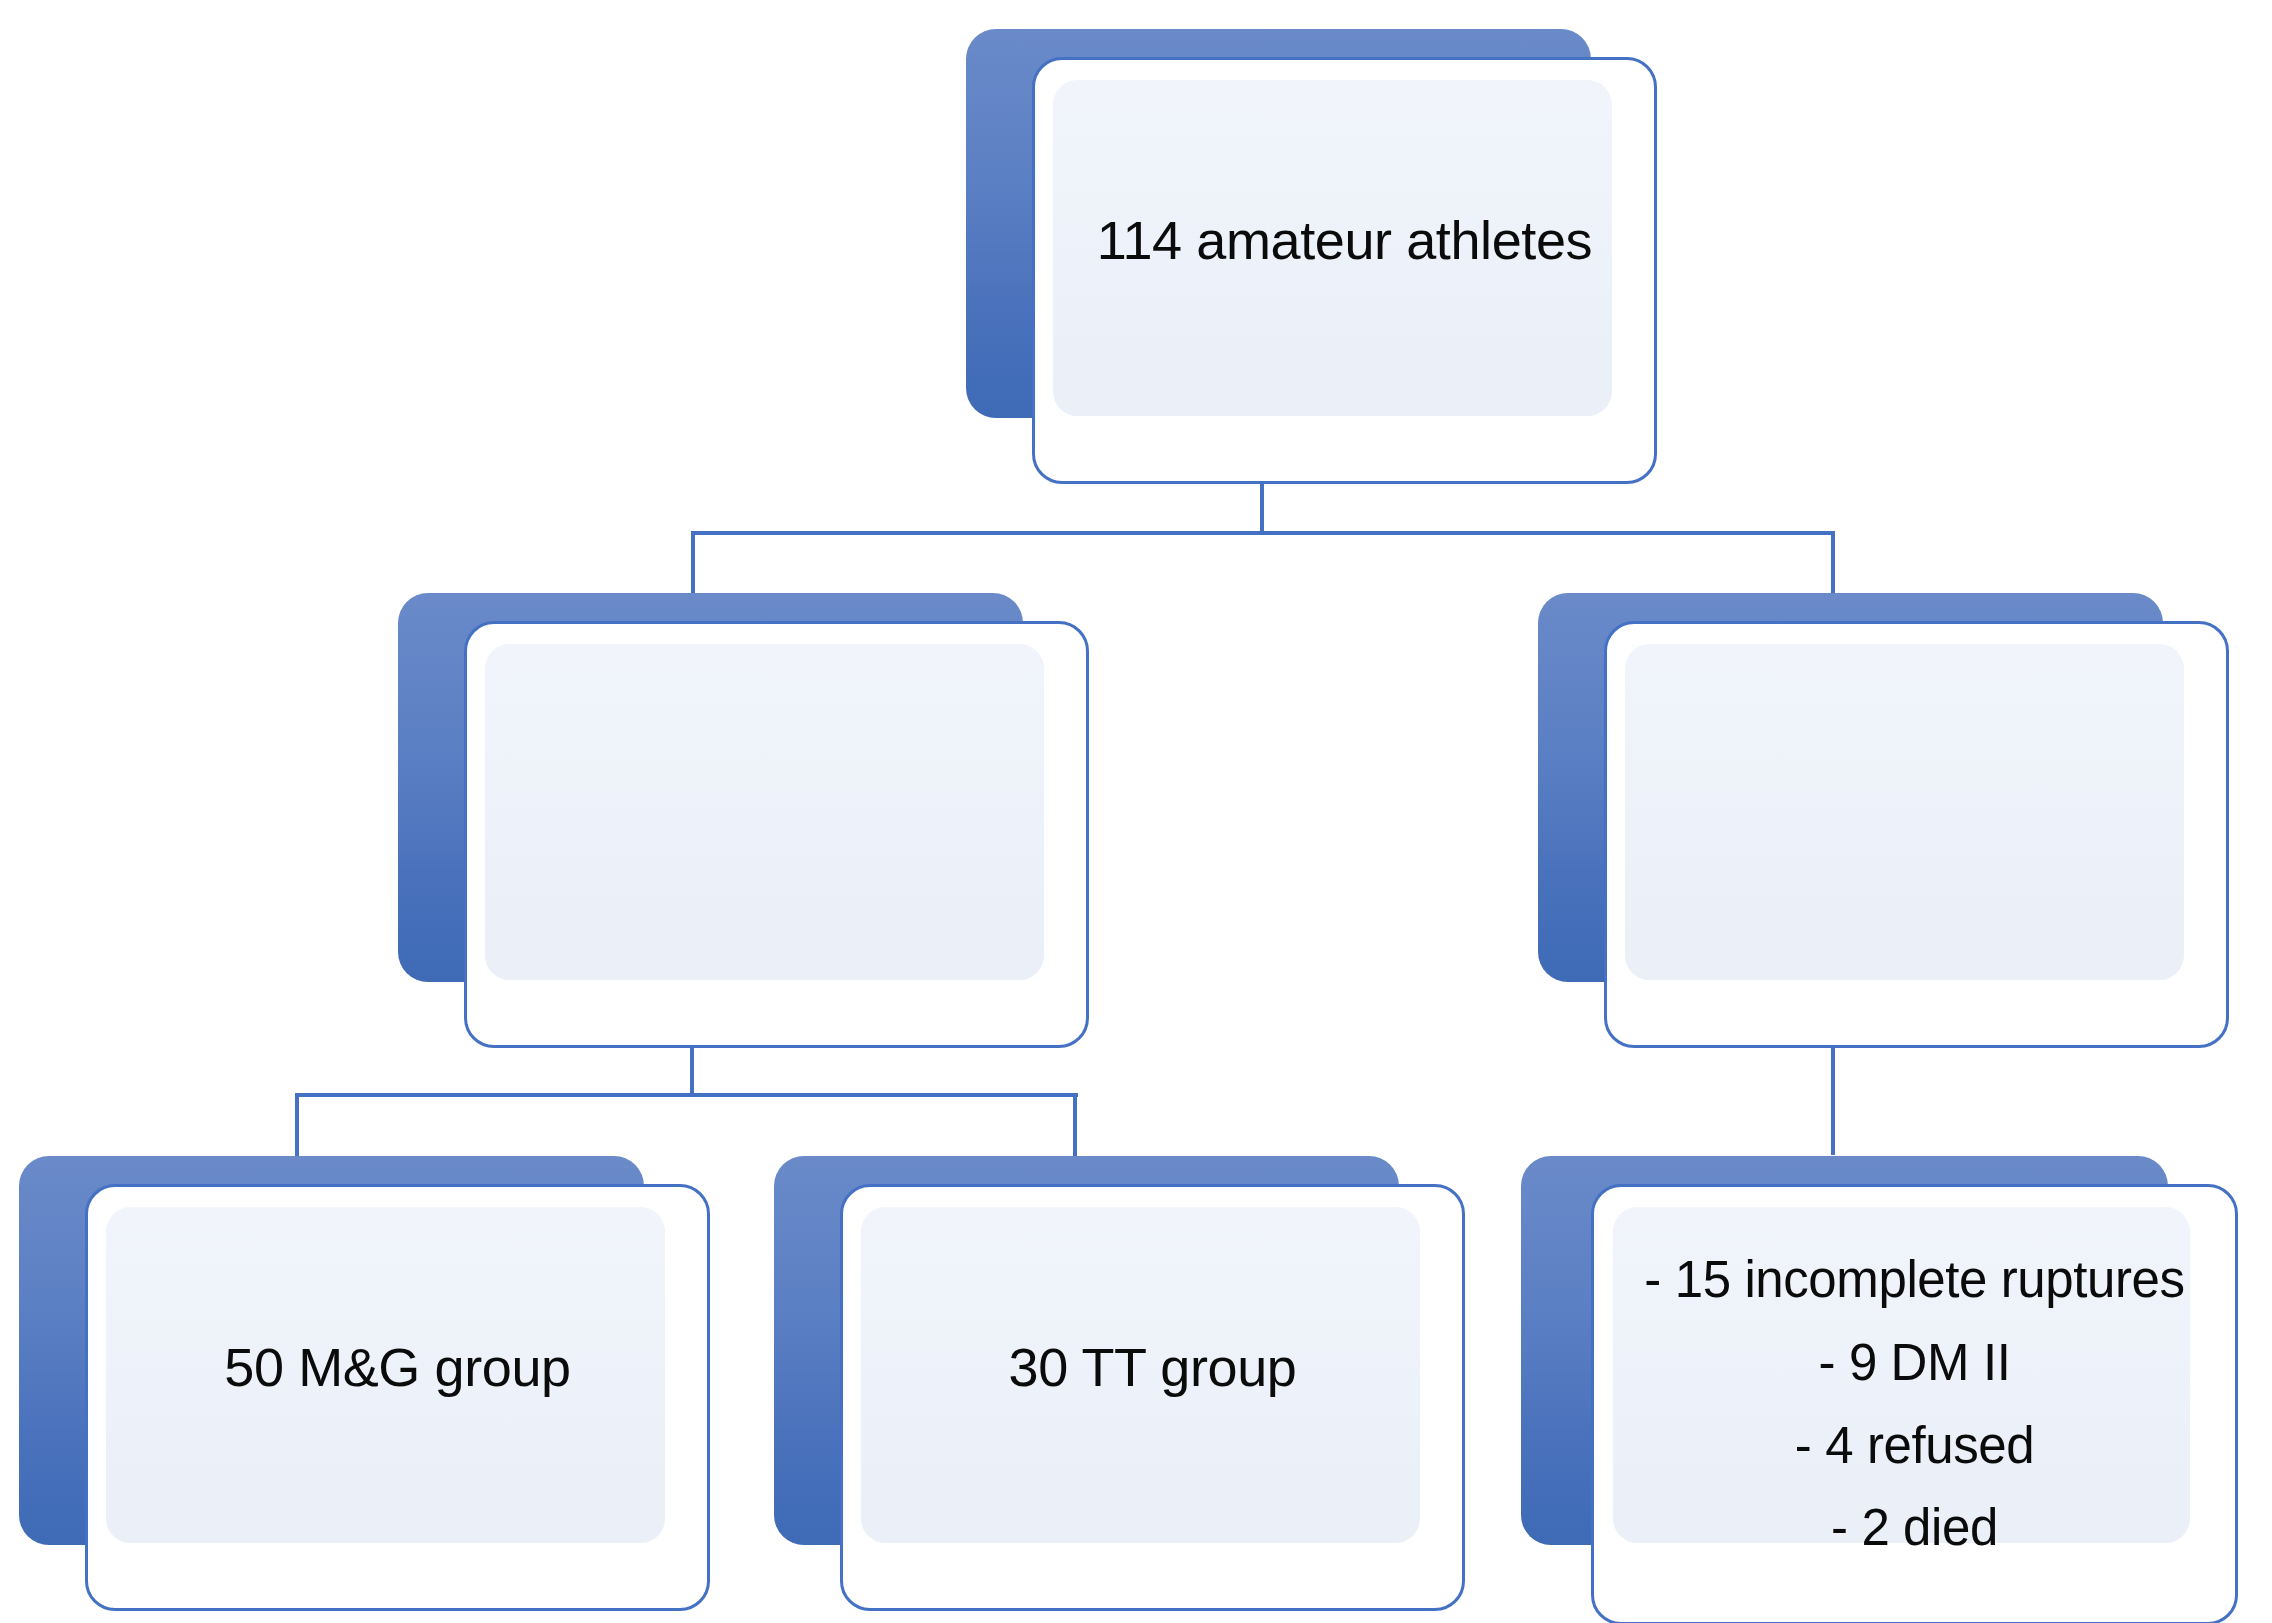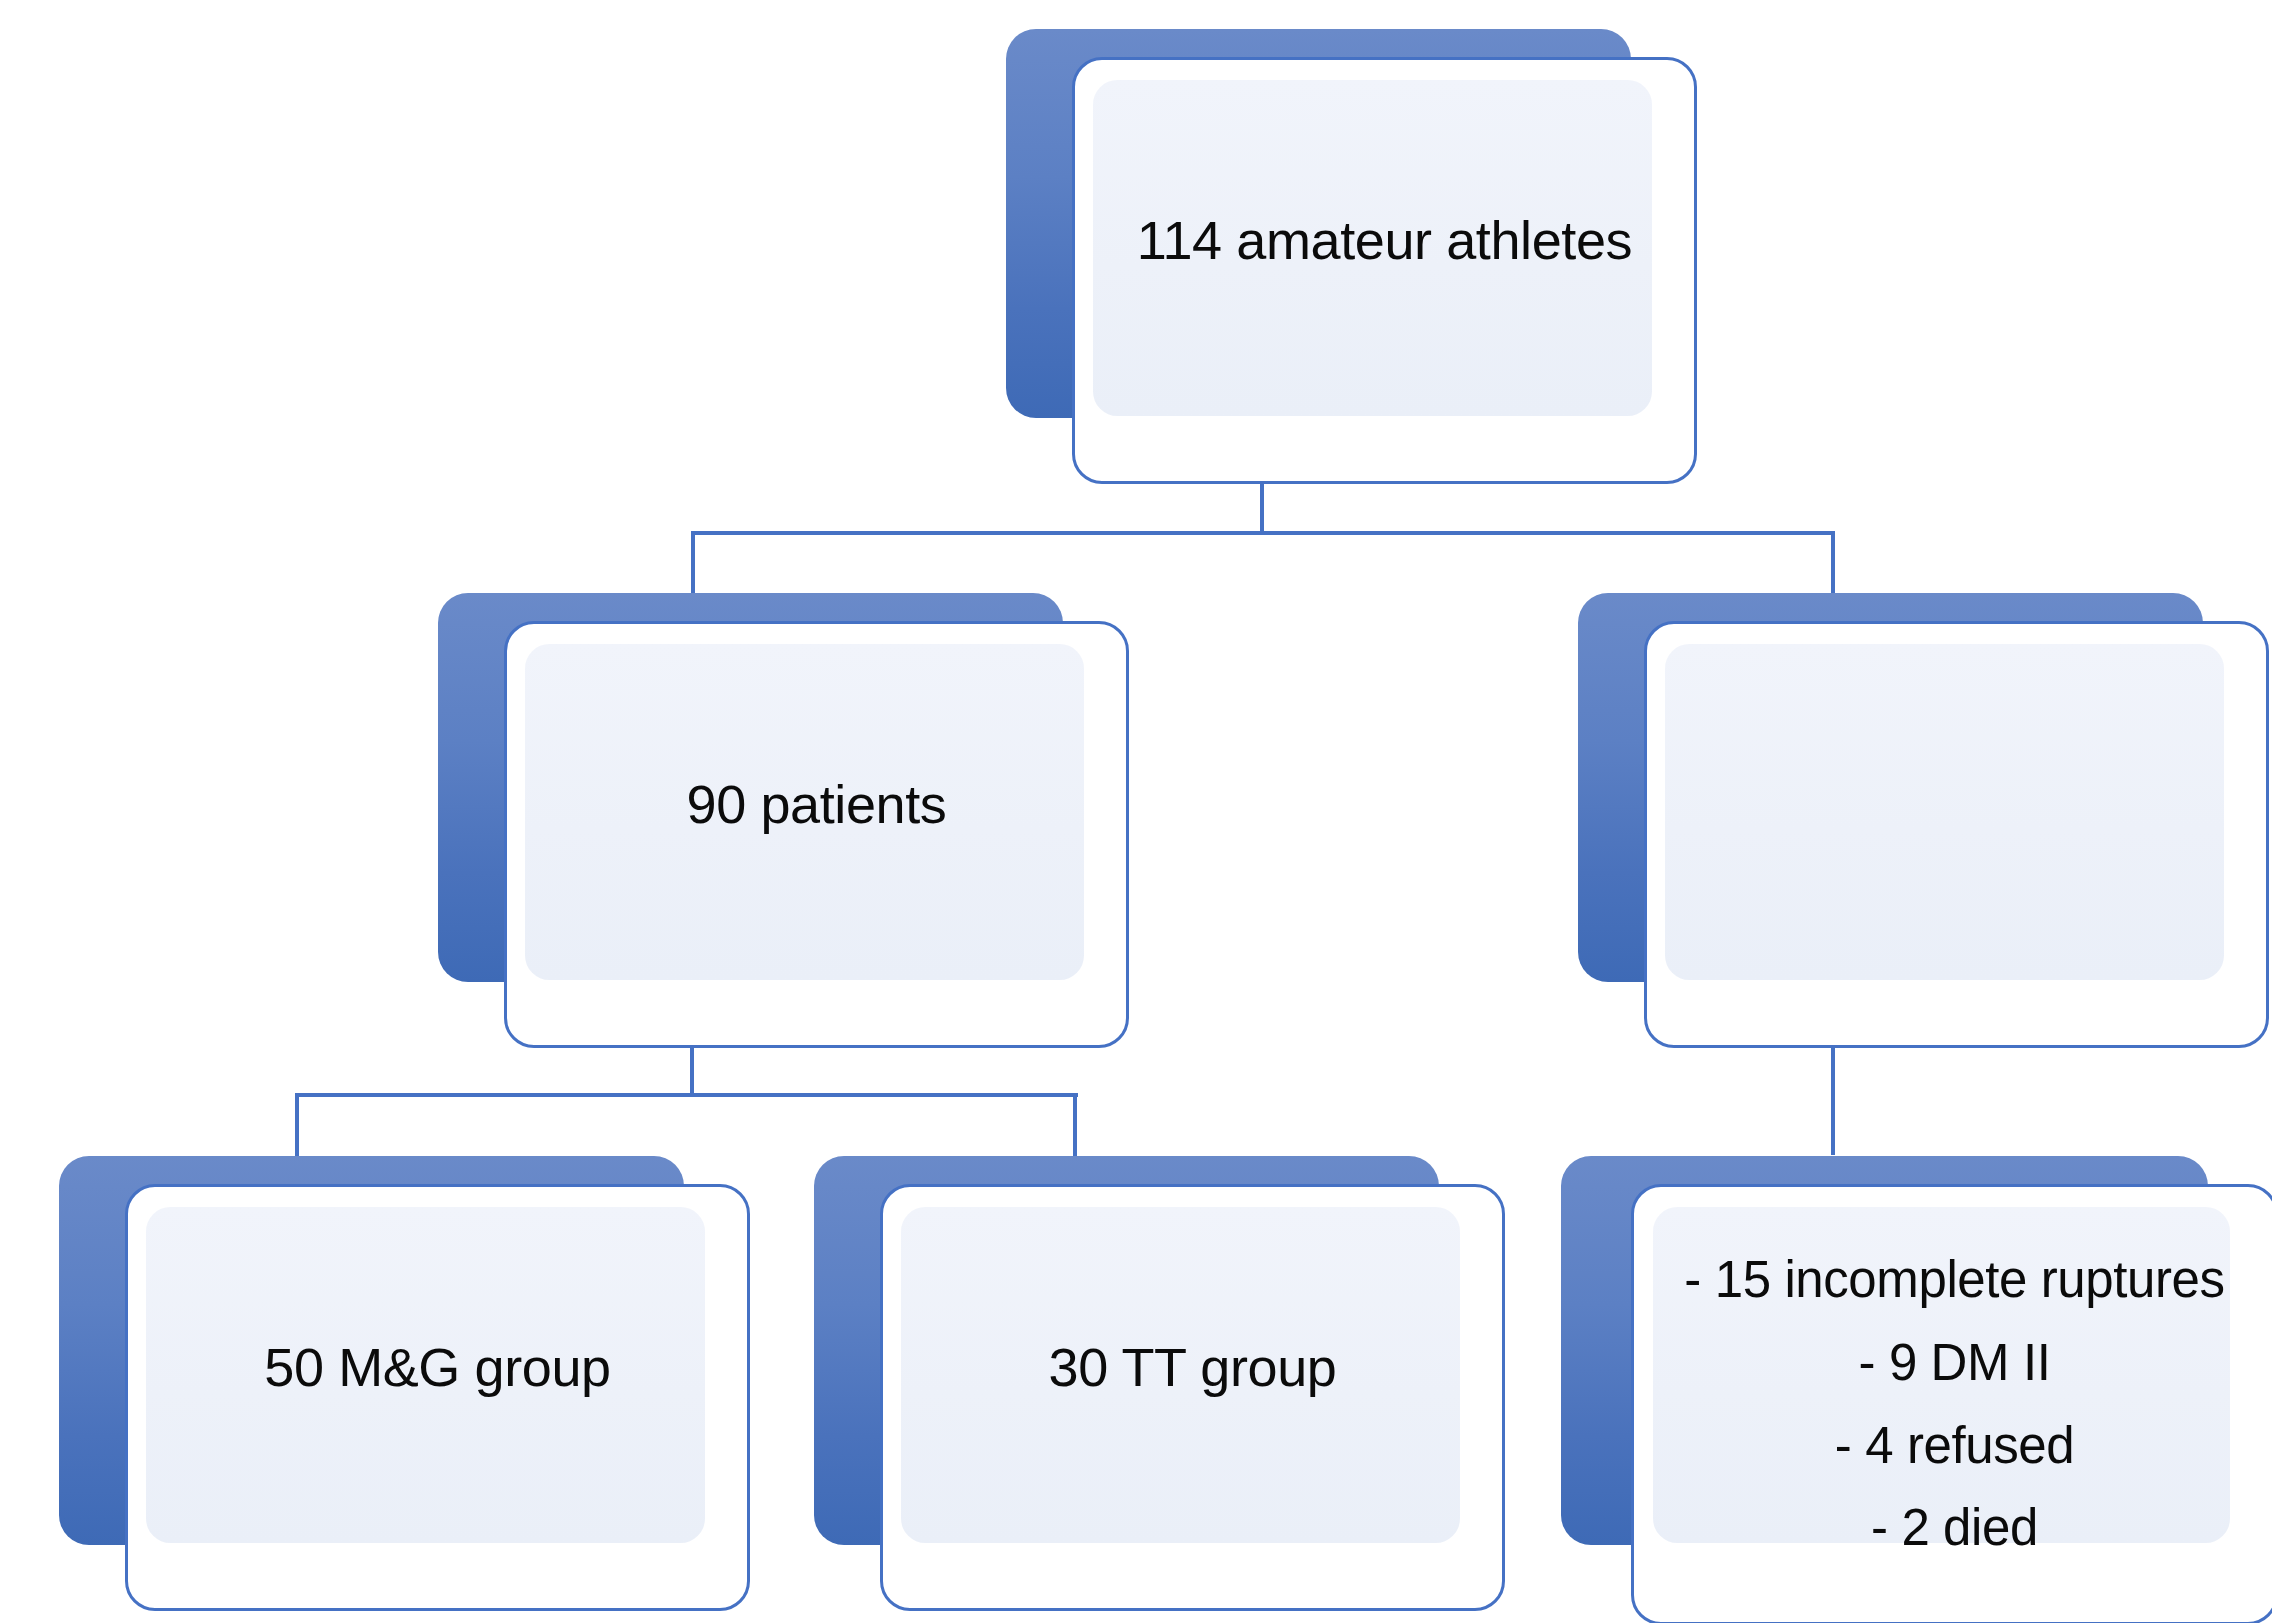--- a/index.html
+++ b/index.html
@@ -20,21 +20,21 @@
 
   
   .conn {
     position: absolute;
     background: #4571C4;
   }
   .conn.v { width: 4.4px; }
   .conn.h { height: 4.4px; }
 
   
-  .node { position: absolute; margin-left: 40px; }
+  .node { position: absolute; }
 
   
   .node .plate {
     position: absolute;
     left: 0;
     top: 0;
     border-radius: 30px;
     background: linear-gradient(180deg, #6A8AC9 0%, #5C80C4 38%, #4A72BC 72%, #3E6AB6 100%);
   }
 
@@ -105,23 +105,20 @@
     <div class="panel" style="left:87px; top:51px; width:559px; height:336px;"></div>
     <div class="label" style="left:66px; top:28px; width:625px; height:367px;">
       <span class="ln">114 amateur athletes</span>
     </div>
   </div>
 
   <div class="node" style="left:398px; top:593px; width:691px; height:455px;">
     <div class="plate" style="width:625px; height:389px;"></div>
     <div class="card" style="left:66px; top:28px; width:625px; height:427px;"></div>
     <div class="panel" style="left:87px; top:51px; width:559px; height:336px;"></div>
-    <div class="label" style="left:66px; top:28px; width:625px; height:367px;">
-      <span class="ln">90 patients</span>
-    </div>
   </div>
 
   <div class="node" style="left:1538px; top:593px; width:691px; height:455px;">
     <div class="plate" style="width:625px; height:389px;"></div>
     <div class="card" style="left:66px; top:28px; width:625px; height:427px;"></div>
     <div class="panel" style="left:87px; top:51px; width:559px; height:336px;"></div>
   </div>
 
   <div class="node" style="left:19px; top:1156px; width:691px; height:476px;">
     <div class="plate" style="width:625px; height:389px;"></div>

